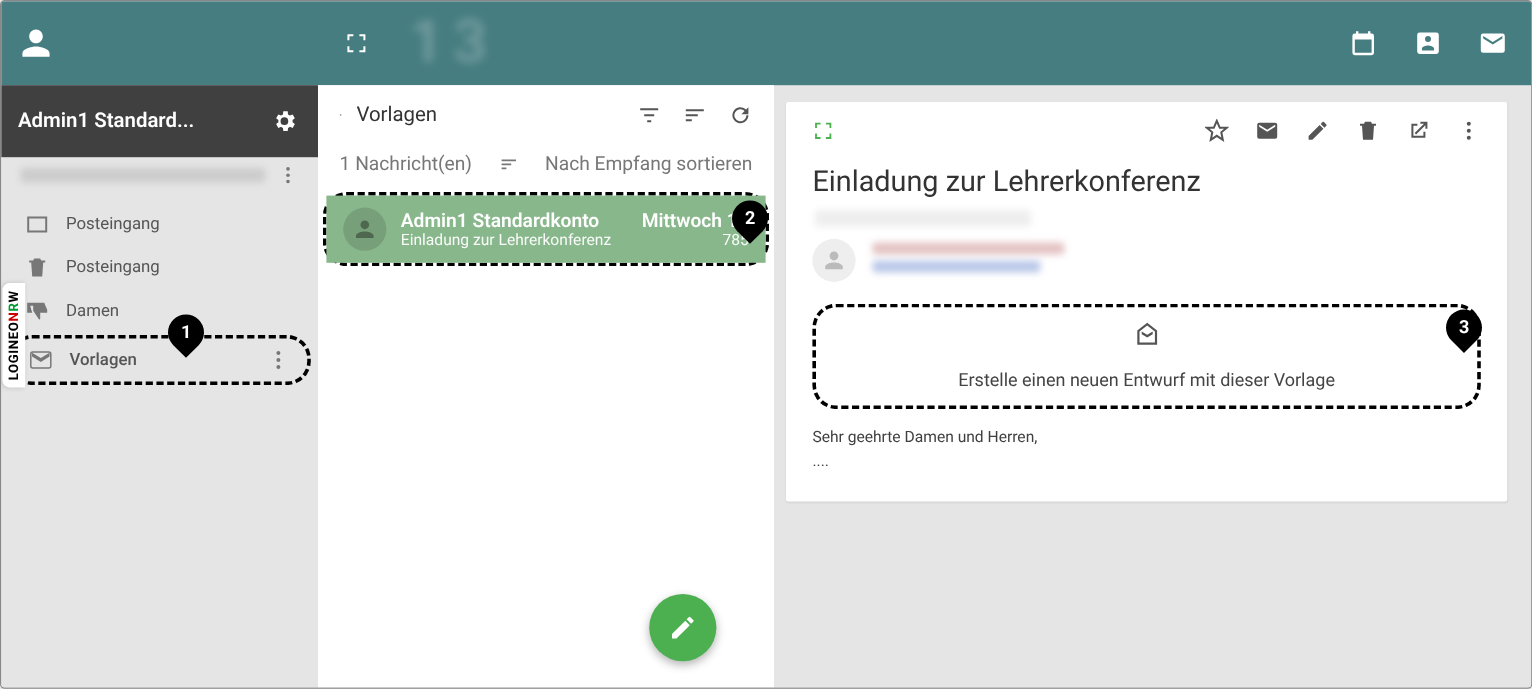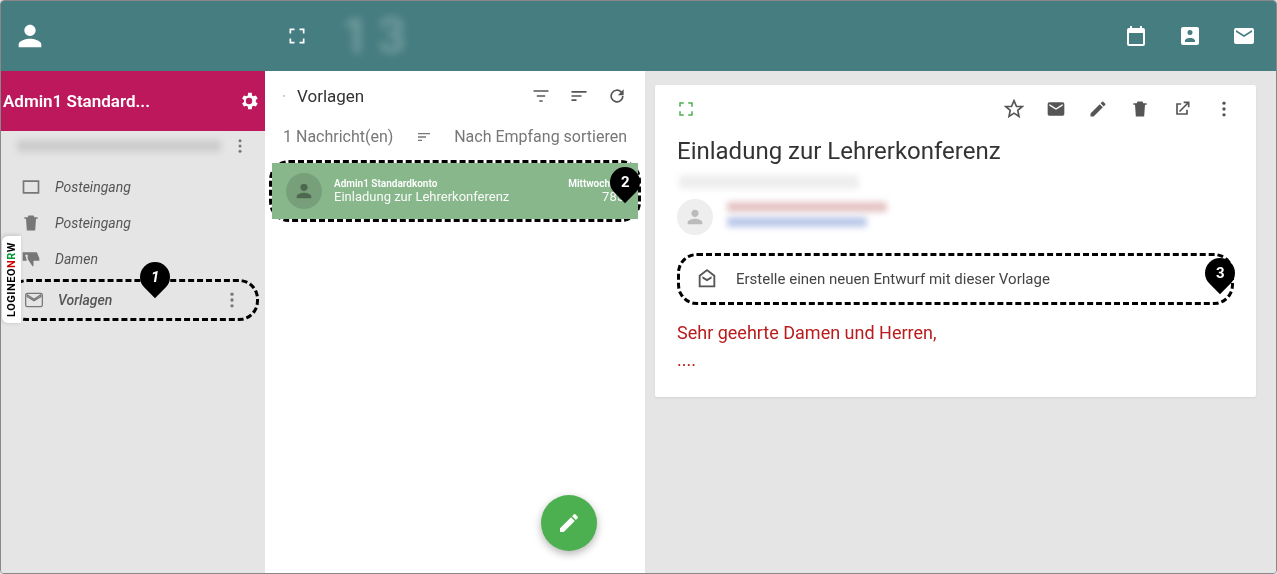--- a/index.html
+++ b/index.html
@@ -4,54 +4,54 @@
 <style>
   * { box-sizing: border-box; margin: 0; padding: 0; font-family: -apple-system, BlinkMacSystemFont, "Segoe UI", Roboto, sans-serif; }
   body { width: 1277px; height: 574px; background: #e5e5e5; overflow: hidden; position: relative; border: 1px solid #888; border-radius: 4px; }
   .topbar { height: 70px; background: #467d80; display: flex; align-items: center; position: relative; }
   .topbar-left { width: 264px; display: flex; align-items: center; padding: 10px 12px; }
   .topbar-right { flex: 1; display: flex; align-items: center; padding: 0 18px; }
   .topbar-icons-right { margin-left: auto; display: flex; gap: 26px; align-items: center; }
   .icon-btn { color: #fff; fill: #fff; display: inline-flex; align-items: center; justify-content: center; width: 28px; height: 28px; cursor: pointer; }
   .main { display: flex; height: calc(100% - 70px); }
   .sidebar { width: 264px; background: #e5e5e5; display: flex; flex-direction: column; position: relative; }
-  .profile-banner { height: 60px; background: #be185d; padding: 8px 2px; display: flex; align-items: center; justify-content: space-between; color: #fff; }
+  .profile-banner { height: 60px; background: #404040; padding: 8px 14px; display: flex; align-items: center; justify-content: space-between; color: #fff; }
   .profile-name { font-size: 17px; font-weight: 600; color: #fff; }
   .storage-line { color: #6a6a6a; font-size: 12px; text-align: center; padding-bottom: 8px; }
-  .folders { padding: 4px 0; font-style: italic; }
+  .folders { padding: 4px 0; }
   .folder { display: flex; align-items: center; gap: 14px; padding: 8px 20px; color: #555; font-size: 14px; cursor: pointer; }
   .folder svg { width: 20px; height: 20px; fill: #777; flex-shrink: 0; }
   .folder .more { margin-left: auto; }
   .folder.selected { font-weight: 500; }
   .annot-box { border: 3px dashed #000; border-radius: 20px; position: relative; }
   .annot-pin { position: absolute; background: #000; color: #fff; border-radius: 50% 50% 50% 0; width: 30px; height: 30px; transform: rotate(-45deg); display: flex; align-items: center; justify-content: center; font-weight: 700; font-size: 15px; }
   .annot-pin span { transform: rotate(45deg); }
   .midcol { width: 380px; background: #fff; display: flex; flex-direction: column; position: relative; }
   .mid-searchbar { display: flex; align-items: center; padding: 14px 18px; gap: 12px; }
   .mid-searchbar input { border: none; outline: none; font-size: 17px; flex: 1; color: #333; }
   .mid-searchbar .bar-icons { display: flex; gap: 18px; color: #555; }
   .mid-meta { display: flex; align-items: center; justify-content: space-between; padding: 6px 18px 14px 18px; color: #777; font-size: 16px; }
   .mid-meta .sort { display: flex; align-items: center; gap: 22px; }
   .msg-item { background: #88b78b; color: #fff; padding: 10px 14px; display: flex; align-items: center; gap: 12px; }
   .msg-avatar { width: 36px; height: 36px; border-radius: 50%; background: rgba(0,0,0,0.12); display: flex; align-items: center; justify-content: center; }
   .msg-body { flex: 1; min-width: 0; }
-  .msg-line1 { display: flex; justify-content: space-between; font-size: 10px; font-weight: 600; }
+  .msg-line1 { display: flex; justify-content: space-between; font-size: 16px; font-weight: 600; }
   .msg-line2 { display: flex; justify-content: space-between; font-size: 13px; opacity: 0.95; }
   .compose-fab { position: absolute; bottom: 22px; right: 48px; width: 56px; height: 56px; border-radius: 50%; background: #4caf50; display: flex; align-items: center; justify-content: center; box-shadow: 0 3px 8px rgba(0,0,0,0.3); cursor: pointer; }
   .reading { flex: 1; background: #e5e5e5; padding: 14px 20px 14px 10px; }
   .reading-card { background: #fff; border-radius: 2px; padding: 14px 22px 24px 22px; box-shadow: 0 1px 2px rgba(0,0,0,0.08); }
   .reading-toolbar { display: flex; align-items: center; gap: 22px; }
   .reading-toolbar .spacer { flex: 1; }
   .reading-toolbar .t-icon { color: #555; fill: #555; }
   .reading-title { font-size: 24px; color: #333; margin: 14px 0 10px 0; }
   .reading-sender { display: flex; align-items: center; gap: 14px; margin-bottom: 18px; }
   .sender-av { width: 36px; height: 36px; border-radius: 50%; background: #eee; display: flex; align-items: center; justify-content: center; }
   .sender-lines div { height: 10px; border-radius: 3px; margin-bottom: 5px; }
-  .create-draft { display: flex; align-items: center; gap: 18px; padding: 12px 16px; color: #444; font-size: 15px; cursor: pointer; }
-  .reading-body { color: #b91c1c; font-size: 18px; line-height: 1.5; margin-top: 14px; }
+  .create-draft { display: flex; align-items: center; gap: 18px; padding: 12px 16px; color: #444; font-size: 15px; cursor: pointer; flex-direction: column; }
+  .reading-body { color: #404040; font-size: 13px; line-height: 1.5; margin-top: 14px; }
   .side-tab { position: absolute; left: 1px; top: 235px; background: #fff; border-radius: 0 6px 6px 0; padding: 6px 3px; writing-mode: vertical-rl; transform: rotate(180deg); font-size: 11px; font-weight: 700; letter-spacing: 0.5px; box-shadow: 1px 0 4px rgba(0,0,0,0.15); }
   .side-tab .nrw-n { color: #cc0000; }
   .side-tab .nrw-r { color: #009933; }
   .side-tab .nrw-w { color: #000; }
   .blur-big { position: absolute; left: 340px; top: 6px; font-size: 50px; font-weight: 600; color: rgba(255,255,255,0.25); filter: blur(4px); letter-spacing: 8px; }
   .kebab { fill: #777; }
   .sidebar-header-row { display:flex; align-items:center; justify-content:space-between; padding: 0 16px 4px 16px; height: 34px; }
 </style>
 </head>
 <body>

